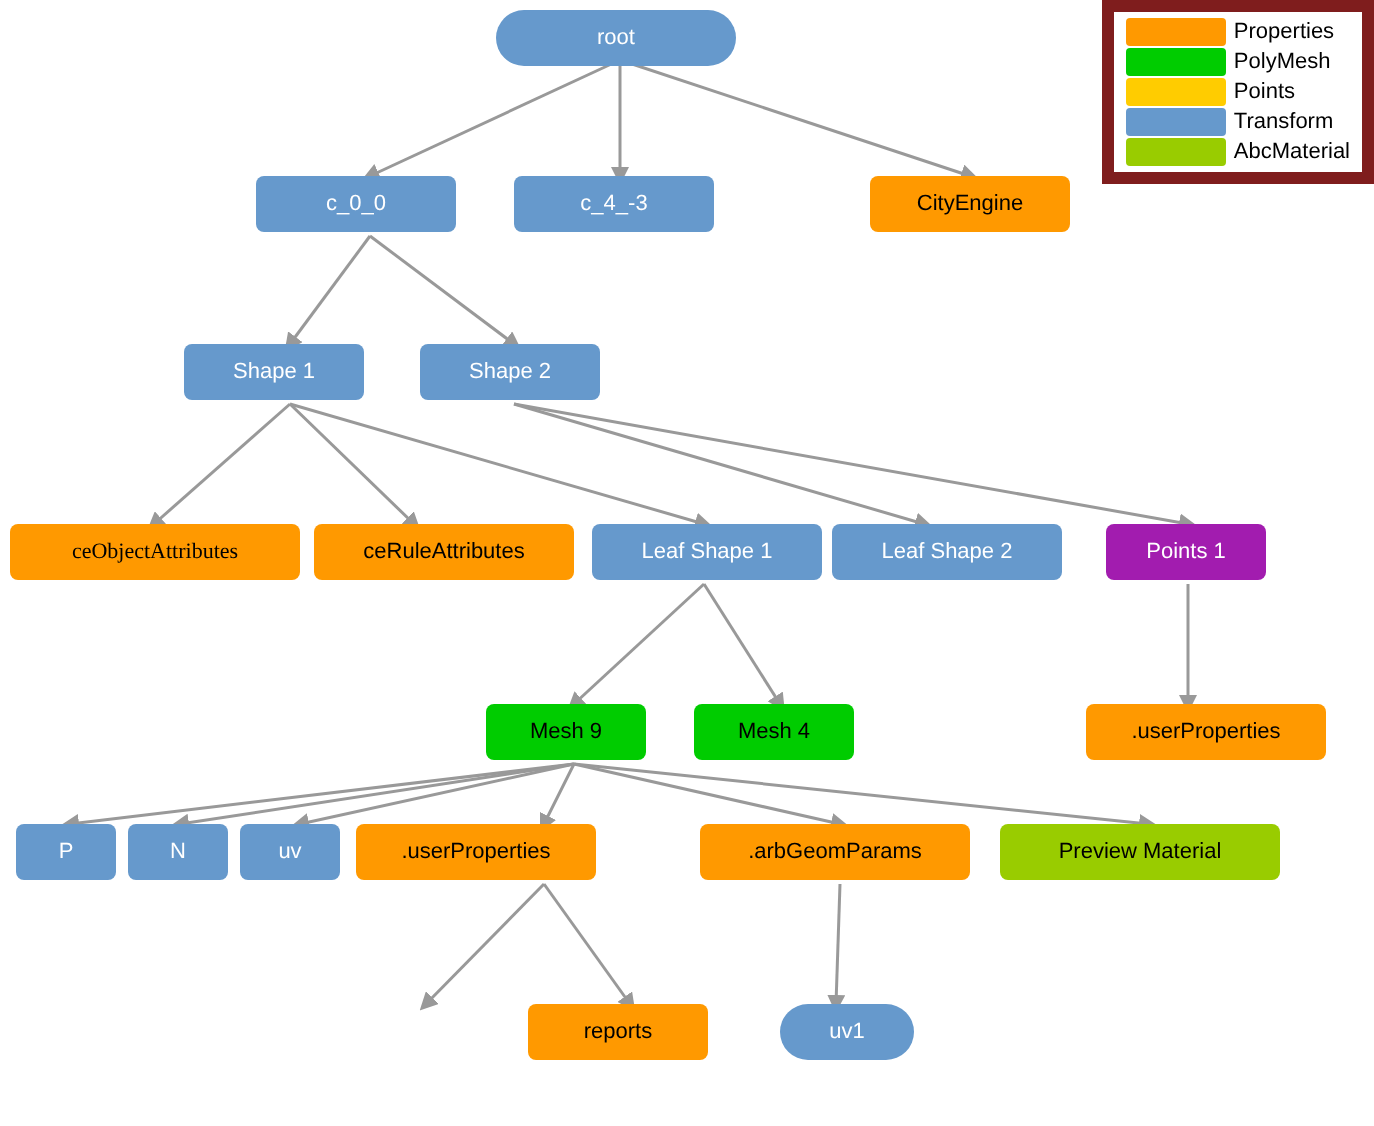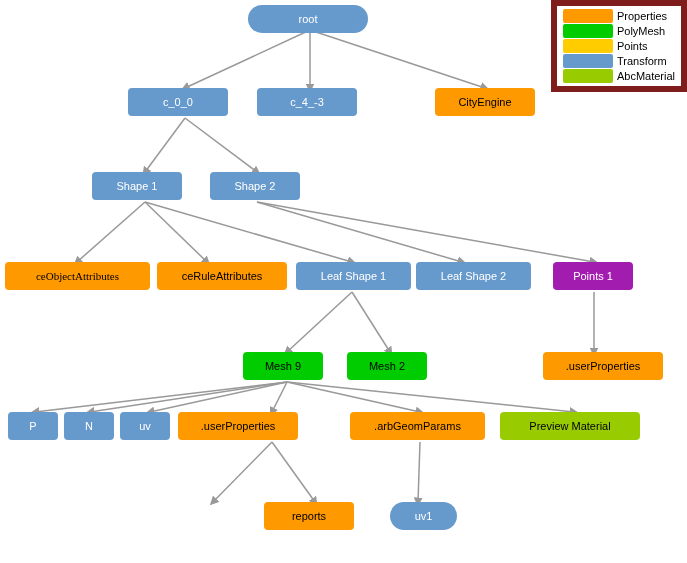--- a/index.html
+++ b/index.html
@@ -160,21 +160,21 @@
     <span>Leaf Shape 2</span>
   </div>
   <div class="node dark-yellow" style="left:553px; top:262px; width:80px; height:28px;">
     <span>Points 1</span>
   </div>
 
   <div class="node green" style="left:243px; top:352px; width:80px; height:28px;">
     <span>Mesh 9</span>
   </div>
   <div class="node green" style="left:347px; top:352px; width:80px; height:28px;">
-    <span>Mesh 2</span>
+    <span>Mesh 4</span>
   </div>
   <div class="node orange" style="left:543px; top:352px; width:120px; height:28px;">
     <span>.userProperties</span>
   </div>
 
   <div class="node blue" style="left:8px; top:412px; width:50px; height:28px;">
     <span>P</span>
   </div>
   <div class="node blue" style="left:64px; top:412px; width:50px; height:28px;">
     <span>N</span>

